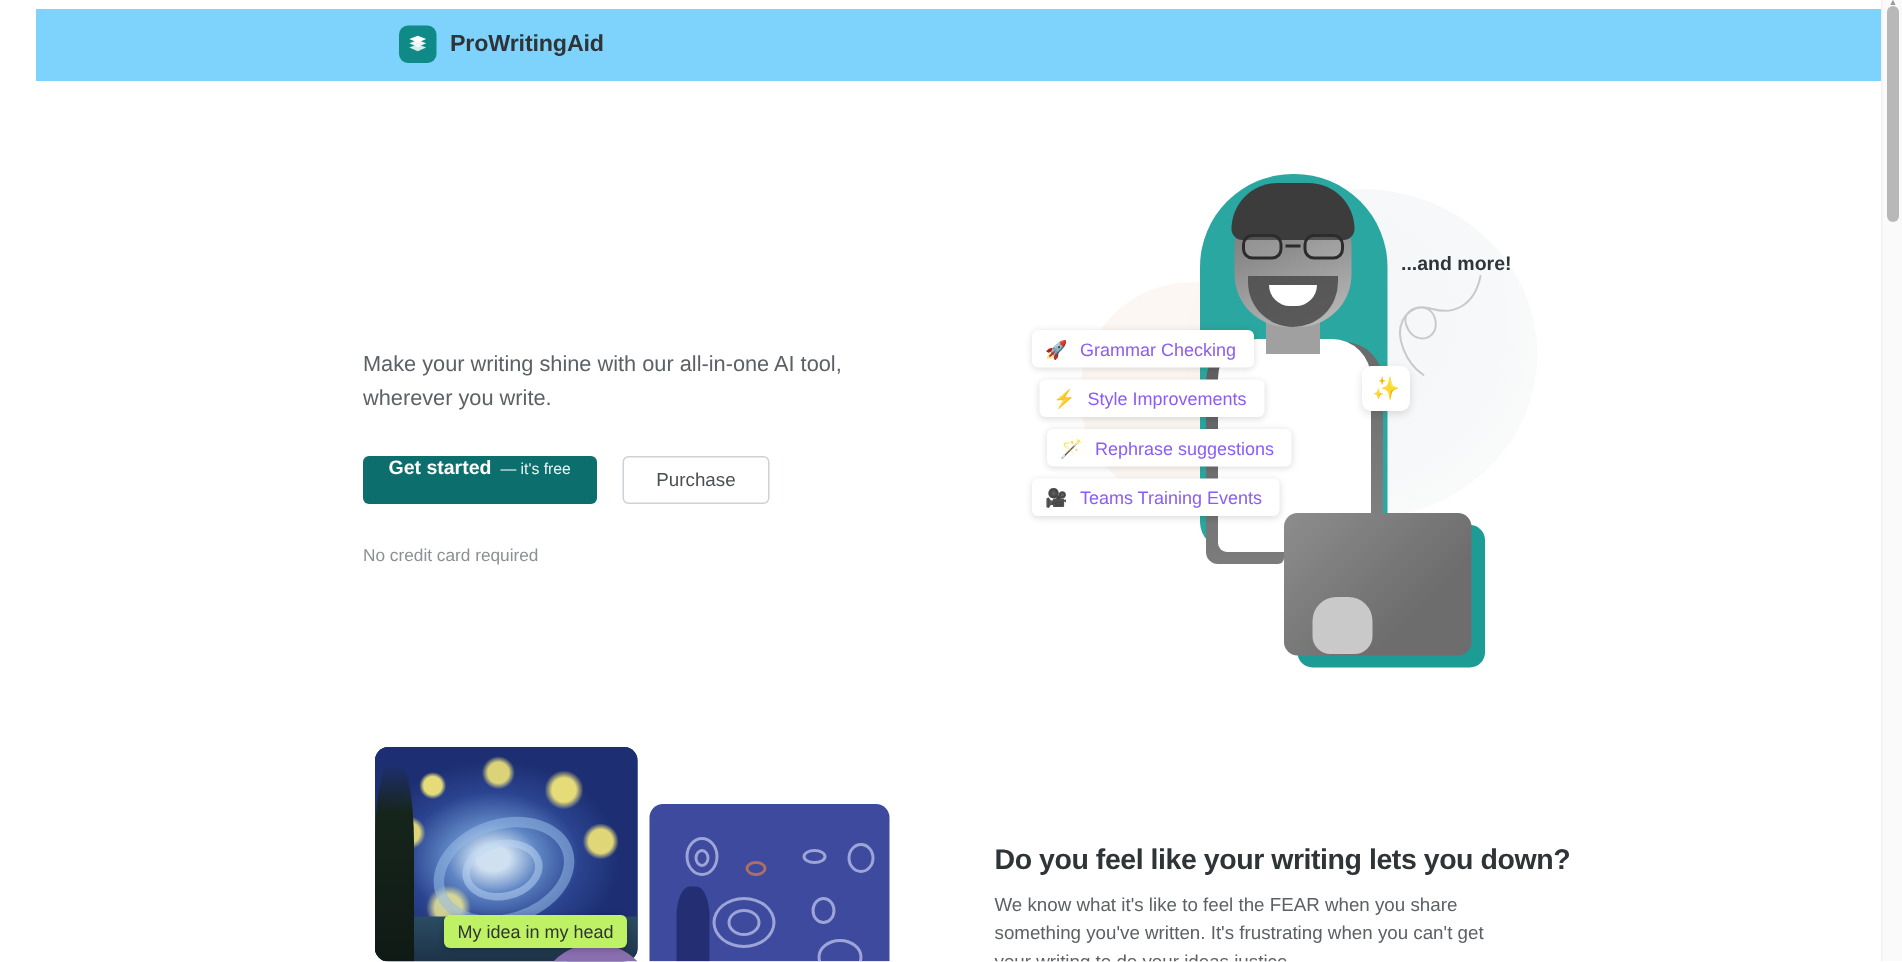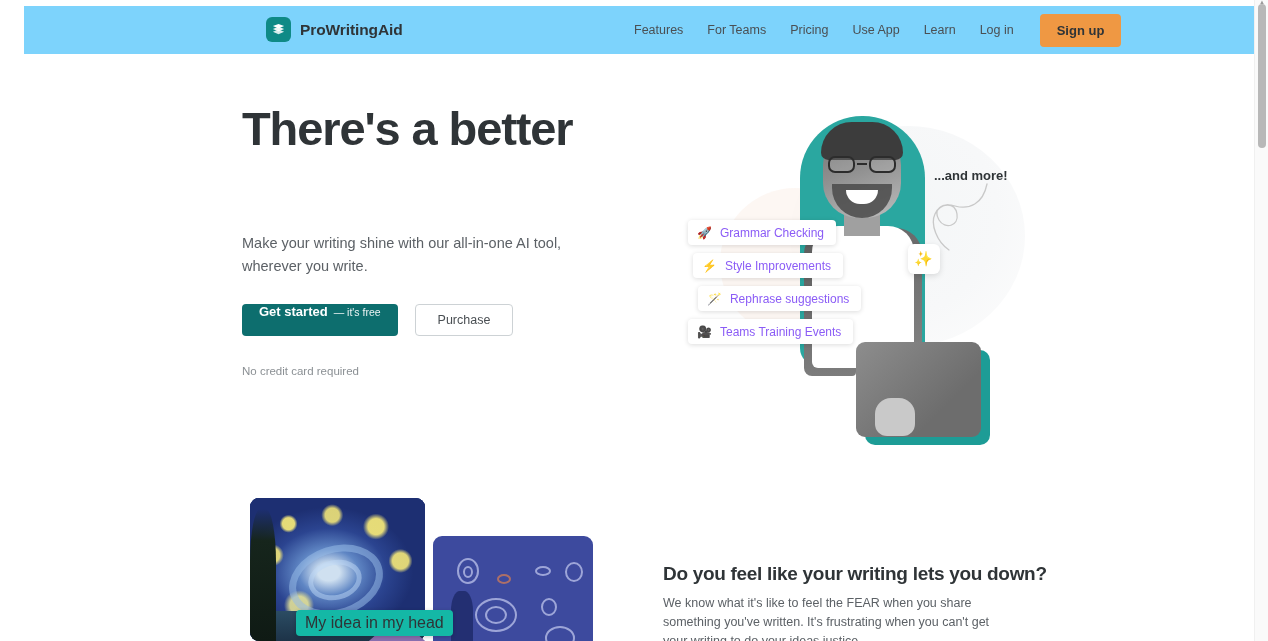--- a/index.html
+++ b/index.html
@@ -313,24 +313,24 @@
     width: 26px; height: 132px;
     background: linear-gradient(180deg, rgba(18,30,20,0) 0%, #16251c 24%, #0f1a14 100%);
     border-radius: 40% 40% 0 0;
   }
   .art-card .hills {
     position: absolute; left: 0; bottom: 0; width: 100%; height: 30px;
     background: linear-gradient(180deg,#2b4c63,#1d3348);
   }
   .art-caption {
     position: absolute; left: 46px; top: 112px;
-    background: #14b8a6;
+    background: #bef264;
     border-radius: 4px;
     padding: 4px 9px;
-    font-size: 16px; color: #2f3437;
+    font-size: 12px; color: #2f3437;
     box-shadow: 0 1px 4px rgba(0,0,0,.2);
     white-space: nowrap;
     z-index: 6;
   }
   .art-card2 {
     position: absolute; left: 183px; top: 38px;
     width: 160px; height: 105px;
     border-radius: 9px 9px 0 0;
     background: #3d4a9e;
     overflow: hidden;
@@ -383,33 +383,24 @@
       <span class="brand-mark">
         <svg width="15" height="15" viewBox="0 0 24 24" aria-hidden="true">
           <path d="M3 6.5 L12 3 L21 6.5 L12 10.5 Z" fill="#ffffff"></path>
           <path d="M3 11 L12 7.5 L21 11 L12 15 Z" fill="#ffffff" opacity="0.92"></path>
           <path d="M3 15.5 L12 12 L21 15.5 L12 19.5 Z" fill="#ffffff" opacity="0.84"></path>
         </svg>
       </span>
       <span class="brand-name">ProWritingAid</span>
     </a>
 
-    <nav class="nav">
-      <a href="#">Features</a>
-      <a href="#">For Teams</a>
-      <a href="#">Pricing</a>
-      <a href="#">Use App</a>
-      <a href="#">Learn</a>
-      <a href="#">Log in</a>
-      <a href="#" class="signup">Sign up</a>
-    </nav>
   </div>
 
   <h1 class="hero-title">
-    <span>There's a better</span><br>
+    <br>
   </h1>
 
   <p class="hero-sub">Make your writing shine with our all-in-one AI tool, wherever you write.</p>
 
   <div class="btn-row">
     <button class="btn-primary">
       <span class="lbl">Get started</span>
       <span class="sfx">— it's free</span>
     </button>
     <button class="btn-secondary">Purchase</button>

